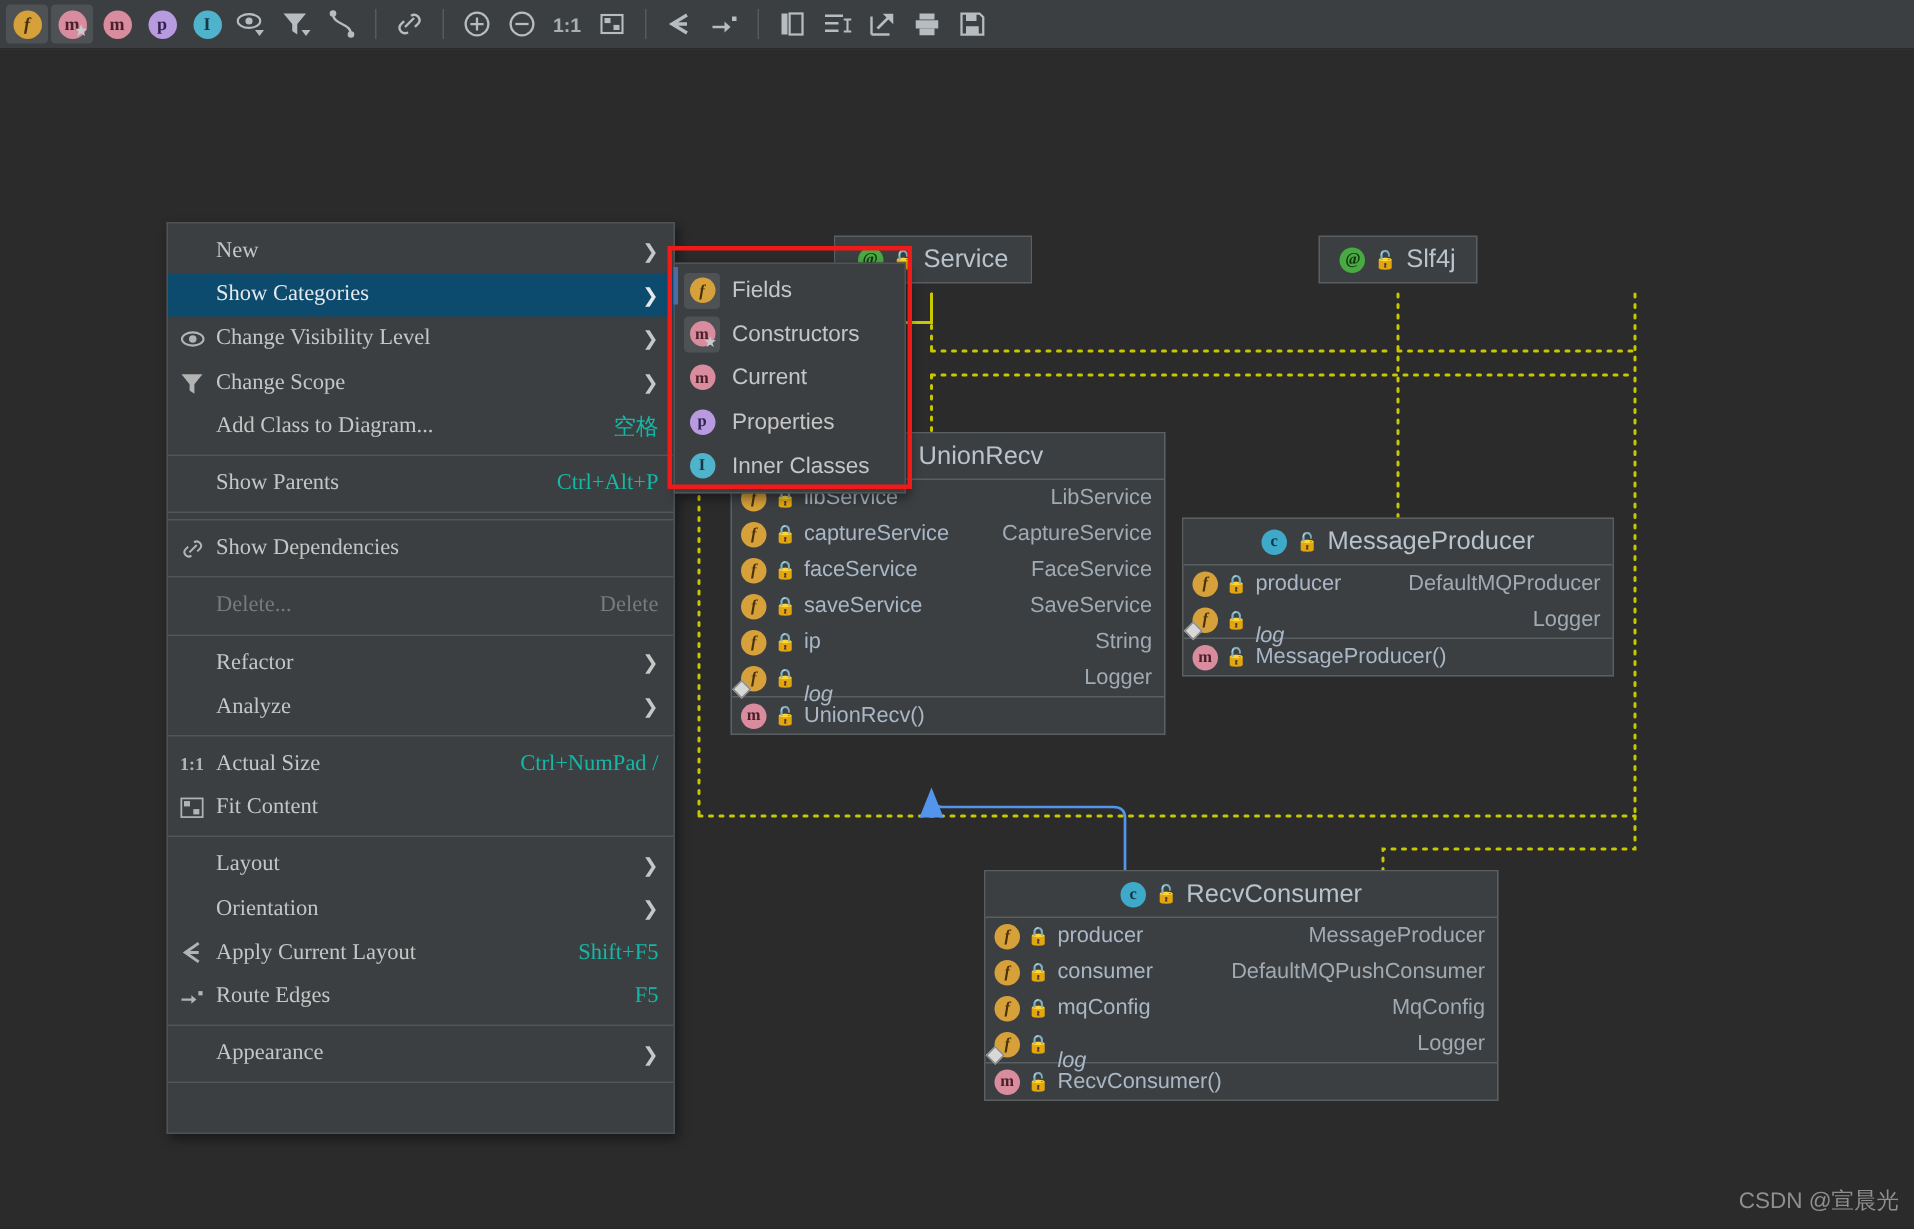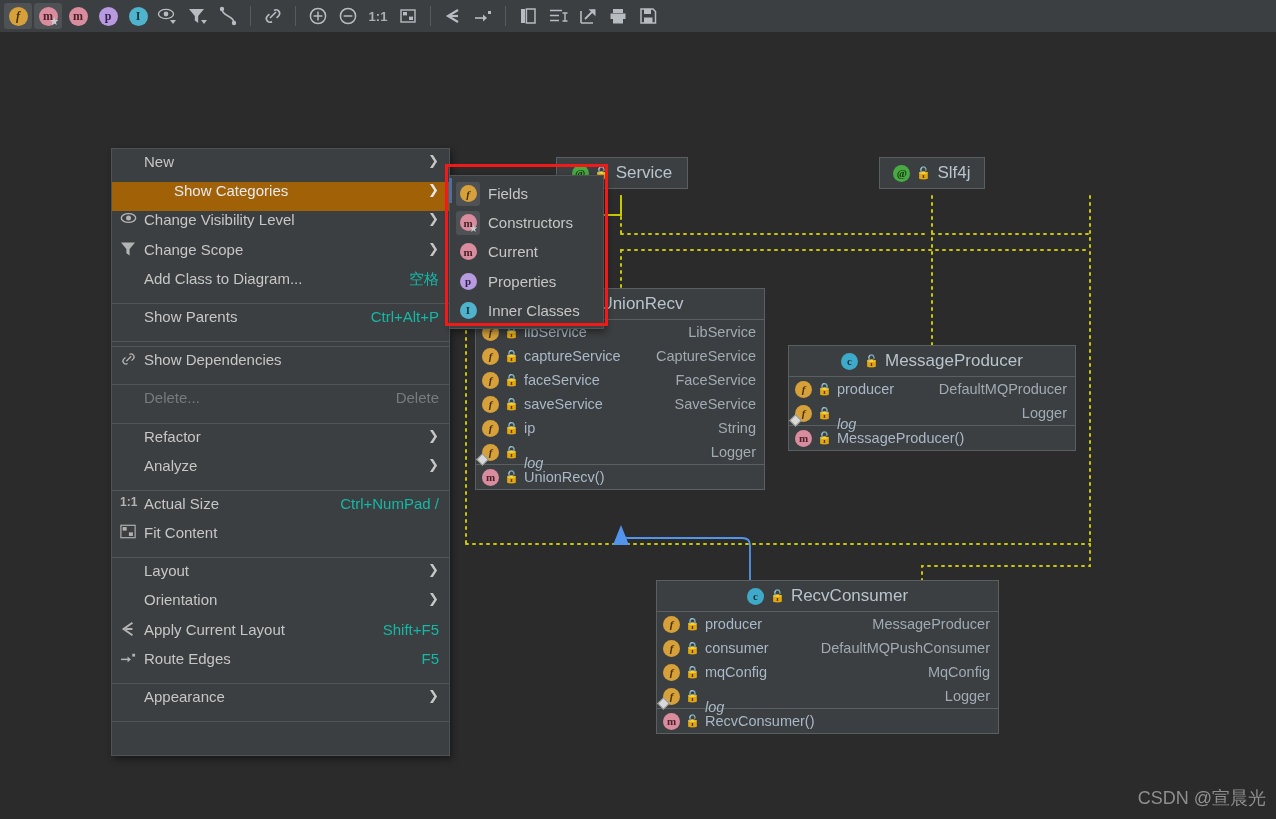--- a/index.html
+++ b/index.html
@@ -71,26 +71,26 @@
   
   #edges { position:absolute; left:0; top:0; width:1276px; height:819px; pointer-events:none; }
 
   
   #ctxmenu {
     position:absolute; left:111px; top:148px; width:339px;
     background:#3c3f41; border:1px solid #4f5355; color:#bbbbbb;
     font-size:15px; padding: 4px 0 0 0;
     box-shadow: 2px 3px 7px rgba(0,0,0,0.45);
   }
-  .mi { display:flex; align-items:flex-start; height:29.2px; padding: 0 10px 0 8px; position:relative; }
+  .mi { display:flex; align-items:center; height:29.2px; padding: 0 10px 0 8px; position:relative;font-family:Liberation Serif, serif; }
   .mi .mi-ic { width:24px; display:flex; align-items:center; justify-content:flex-start; flex:none; color:#b3b3b3; font-size:14px;}
   .mi .mi-label { color:#c6c6c6; white-space:nowrap; }
   .mi .mi-accel { margin-left:auto; color:#14b8a6; padding-left: 24px; }
   .mi .mi-arrow { margin-left:auto; color:#c6c6c6; font-size:13px; padding-left:20px; }
-  .mi.sel { background:#a16207;gap:30px; }
+  .mi.sel { background:#0c4a6e; }
   .mi.sel .mi-label, .mi.sel .mi-arrow { color:#e6e9ec; }
   .mi.disabled .mi-label, .mi.disabled .mi-accel { color:#777b7d; }
   .mi-sep { height:1px; background:#515557; margin: 4px 0; }
 
   
   #submenu {
     position:absolute; left:449px; top:175px; width:155px;
     background:#3c3f41; border:1px solid #4f5355; color:#bbbbbb;
     font-size:15px; padding: 3px 0;
     box-shadow: 2px 3px 7px rgba(0,0,0,0.45);
@@ -102,21 +102,21 @@
   .smi-accent { position:absolute; left:-1px; top:2px; width:3px; height:25px; background:#4a6da7; }
 
   
   #redbox {
     position:absolute; left:445px; top:164px; width:163px; height:162px;
     border: 3px solid #f01a18; pointer-events:none;
   }
 
   
   #watermark {
-    position:absolute; right:10px; bottom:9px; color:#8f8f8f; font-size:18px;
+    position:absolute; right:10px; bottom:9px; color:#8f8f8f; font-size:15px;
   }
 </style>
 </head>
 <body>
 
 <div id="root">
 
   <div id="toolbar">
     <div class="tb-btn active">
       <span class="circ f">f</span>
@@ -267,21 +267,21 @@
           <span>Service</span>
         </div>
       </div>
       <div class="node" style="left: 879px; top: 157px; width: 106px;">
         <div class="node-title plain">
           <span class="badge at">@</span>
           <span class="lock pub">🔓</span>
           <span>Slf4j</span>
         </div>
       </div>
-      <div class="node" style="left: 475px; top: 288px; width: 290px;">
+      <div class="node" style="left: 487px; top: 288px; width: 290px;">
         <div class="node-title">
           <span class="badge c">c</span>
           <span class="lock pub">🔓</span>
           <span>UnionRecv</span>
         </div>
         <div class="node-section">
           <div class="member">
             <span class="badge f">f</span>
             <span class="lock priv">🔒</span>
             <span class="mname">libService</span>

